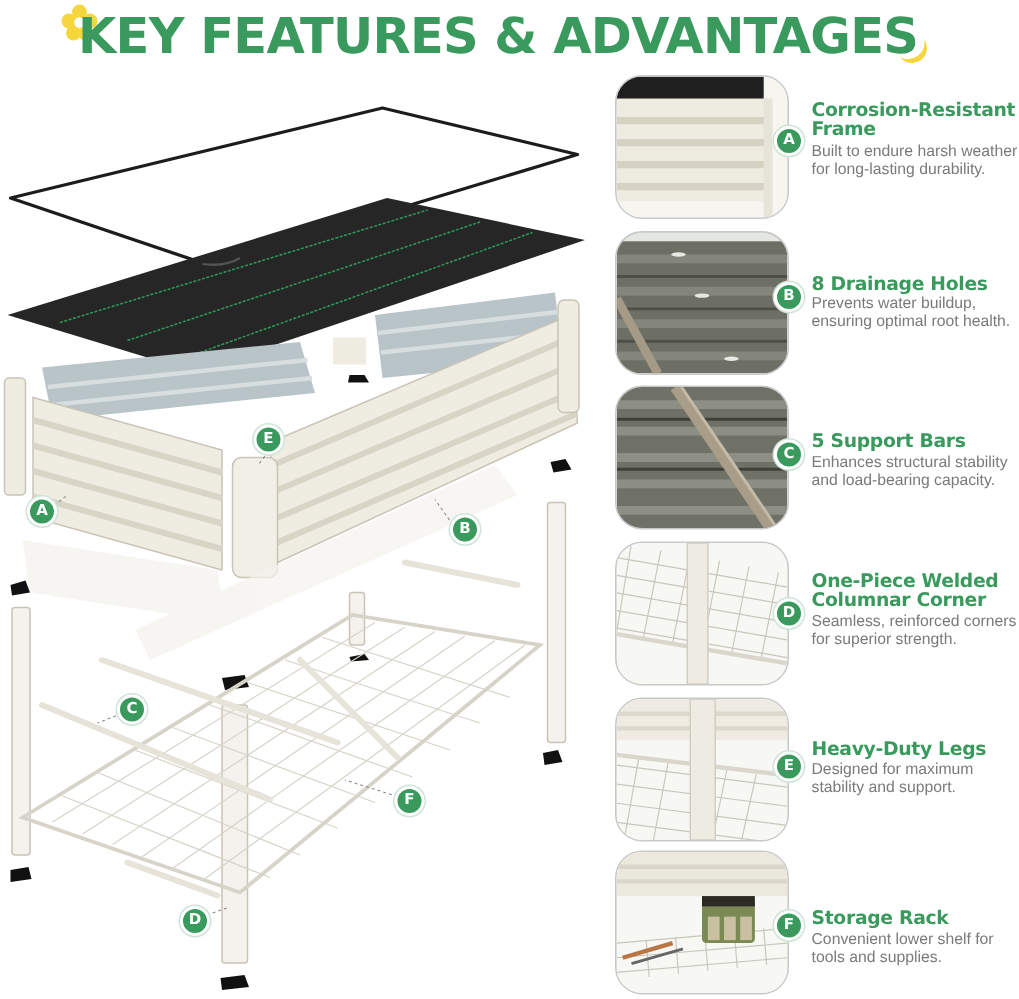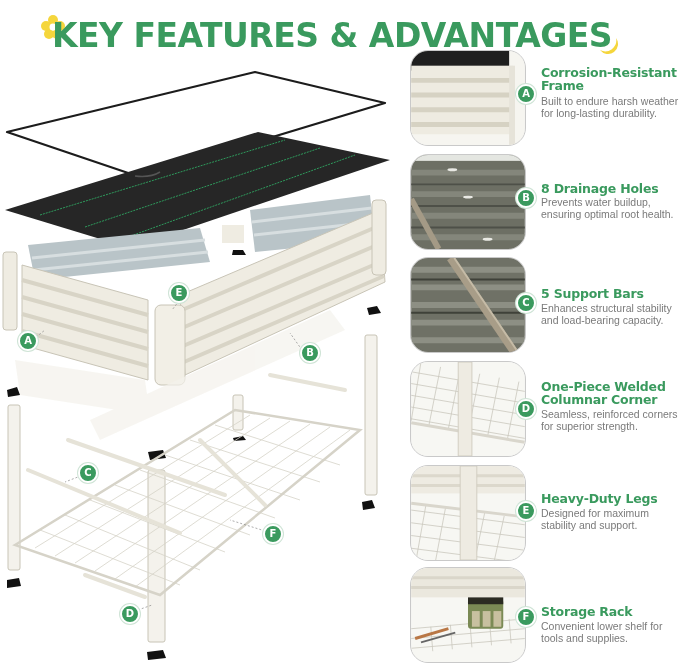--- a/index.html
+++ b/index.html
@@ -1,19 +1,19 @@
 <!DOCTYPE html>
 <html><head>
 <meta charset="utf-8">
 <style>
   * { box-sizing: border-box; margin: 0; padding: 0; }
   html, body { width: 679px; height: 666px; background: #ffffff; overflow: hidden; }
   body { position: relative; font-family: "Liberation Sans", sans-serif; }
 
-  .title-wrap { position: absolute; left: 0; top: 12px; width: 679px; height: 48px; }
+  .title-wrap { position: absolute; left: 0; top: 0; width: 679px; height: 48px; }
   .title {
     position: absolute; left: 52px; top: 4px;
     font-family: "DejaVu Sans", sans-serif; font-weight: bold;
     font-size: 33px; letter-spacing: -0.5px; color: #3a9a5e; white-space: nowrap;
   }
   .flower { position: absolute; left: 40px; top: 2px; width: 26px; height: 26px; }
   .moon { position: absolute; left: 594px; top: 18px; width: 26px; height: 26px; }
 
   .diagram { position: absolute; left: 0; top: 48px; width: 400px; height: 618px; }
   .diagram svg { width: 100%; height: 100%; display: block; }

